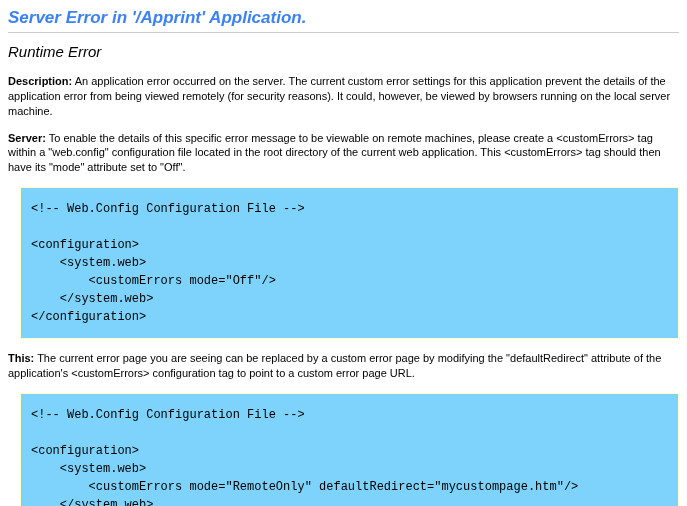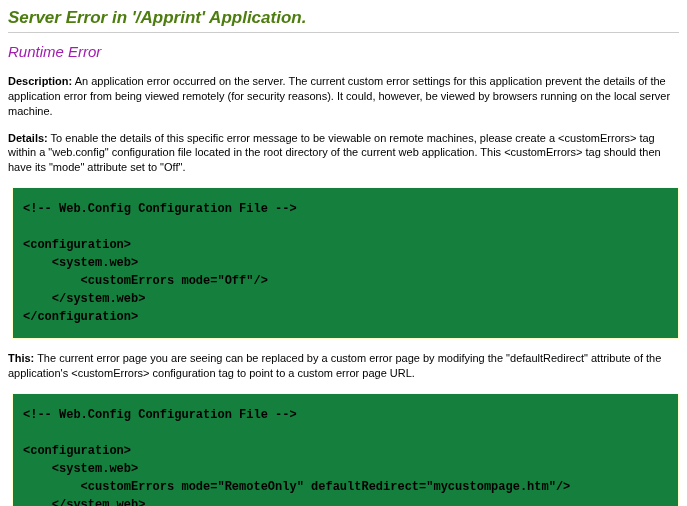--- a/index.html
+++ b/index.html
@@ -6,72 +6,71 @@
       font-family: Arial, Helvetica, sans-serif;
       font-size: 11px;
       margin: 8px;
       color: #000;
       background: #fff;
     }
     h1 {
       font-family: Verdana, Arial, sans-serif;
       font-size: 17px;
       font-weight: bold;
-      color: #4d7c0f;
+      color: #3b82f6;
       margin: 0 0 4px 0;
       font-style: italic;
     }
     hr.rule {
       border: none;
       border-top: 1px solid #ccc;
       margin: 4px 0 10px 0;
     }
     h2 {
       font-family: Verdana, Arial, sans-serif;
       font-size: 15px;
       font-style: italic;
-      color: #a21caf;
+      color: #000000;
       font-weight: normal;
       margin: 8px 0 14px 0;
     }
     .para {
       font-size: 11px;
       line-height: 1.35;
       margin: 0 0 12px 0;
     }
     .label {
       font-weight: bold;
       margin-top: 12px;
     }
     .codebox {
-      background: #15803d;
+      background: #7dd3fc;
       font-family: Consolas, "Courier New", monospace;
       font-size: 12px;
       padding: 12px 10px;
-      margin: 4px 0 12px 4px;
+      margin: 4px 0 12px 12px;
       line-height: 1.5;
       white-space: pre;
       border: 1px solid #ffffcc;
-      font-weight: bold;
     }
   </style>
 </head>
 <body>
 
 <h1>Server Error in '/Apprint' Application.</h1>
 <hr class="rule">
 
 <h2>Runtime Error</h2>
 
 <div class="para">
   <span class="label">Description:</span><span> An application error occurred on the server. The current custom error settings for this application prevent the details of the application error from being viewed remotely (for security reasons). It could, however, be viewed by browsers running on the local server machine.</span>
 </div>
 
 <div class="para">
-  <span class="label">Details:</span><span> To enable the details of this specific error message to be viewable on remote machines, please create a &lt;customErrors&gt; tag within a "web.config" configuration file located in the root directory of the current web application. This &lt;customErrors&gt; tag should then have its "mode" attribute set to "Off".</span>
+  <span class="label">Server:</span><span> To enable the details of this specific error message to be viewable on remote machines, please create a &lt;customErrors&gt; tag within a "web.config" configuration file located in the root directory of the current web application. This &lt;customErrors&gt; tag should then have its "mode" attribute set to "Off".</span>
 </div>
 
 <div class="codebox">&lt;!-- Web.Config Configuration File --&gt;
 
 &lt;configuration&gt;
     &lt;system.web&gt;
         &lt;customErrors mode="Off"/&gt;
     &lt;/system.web&gt;
 &lt;/configuration&gt;</div>
 

